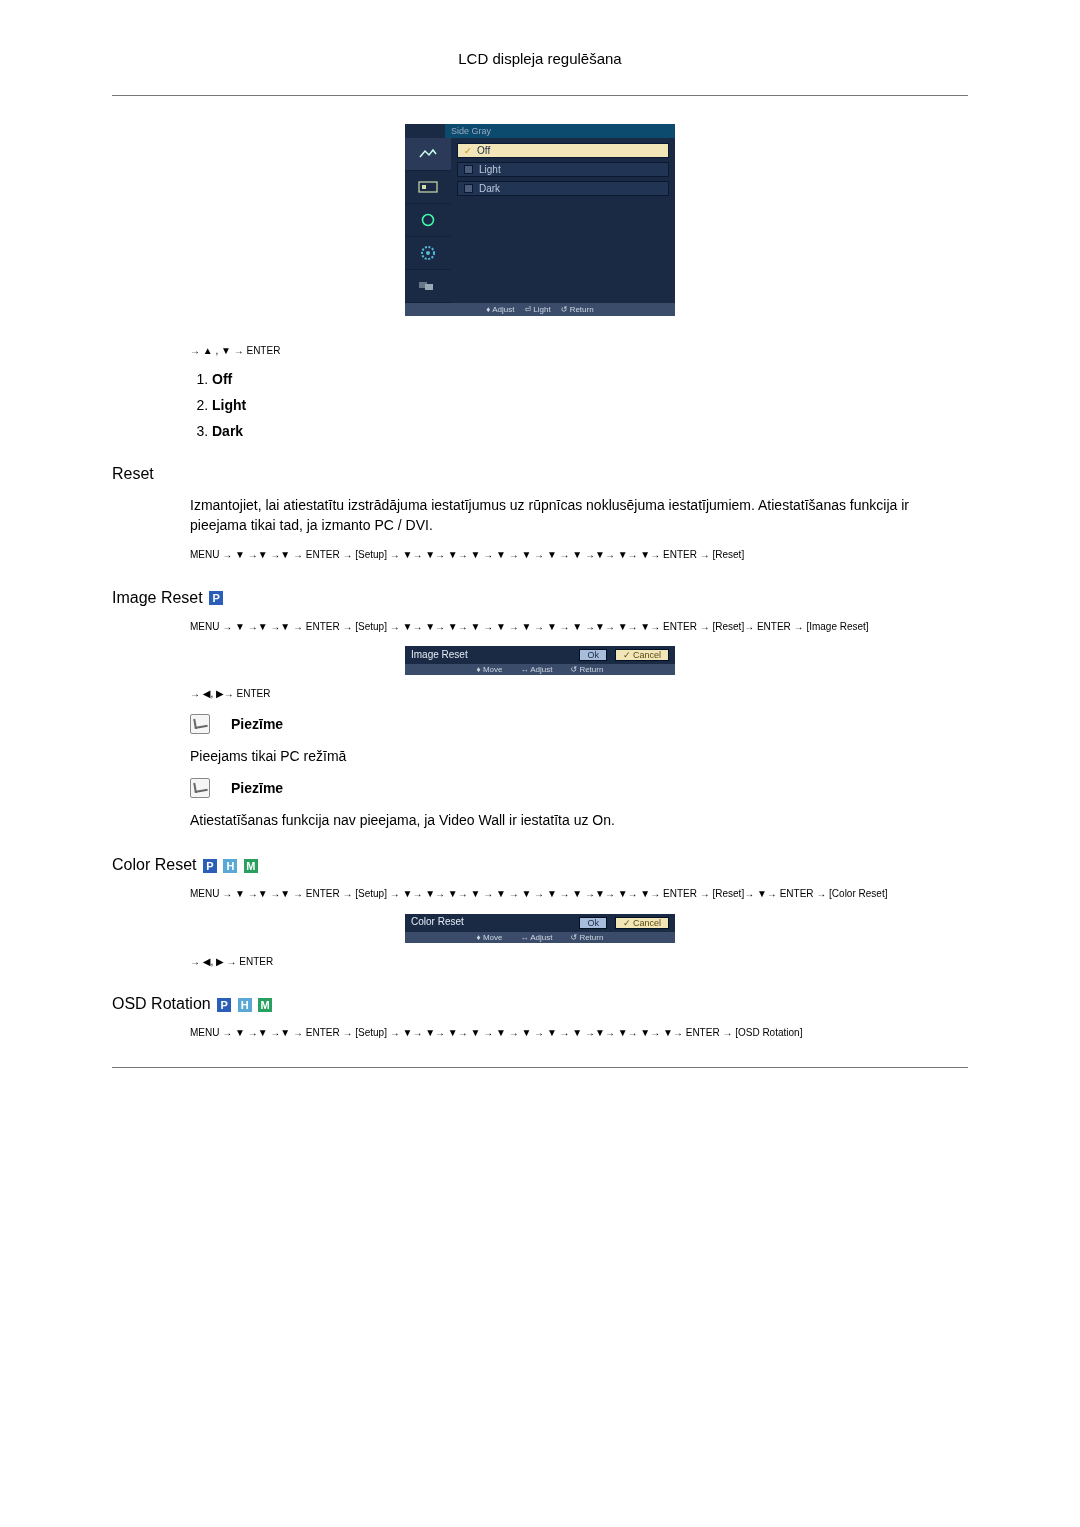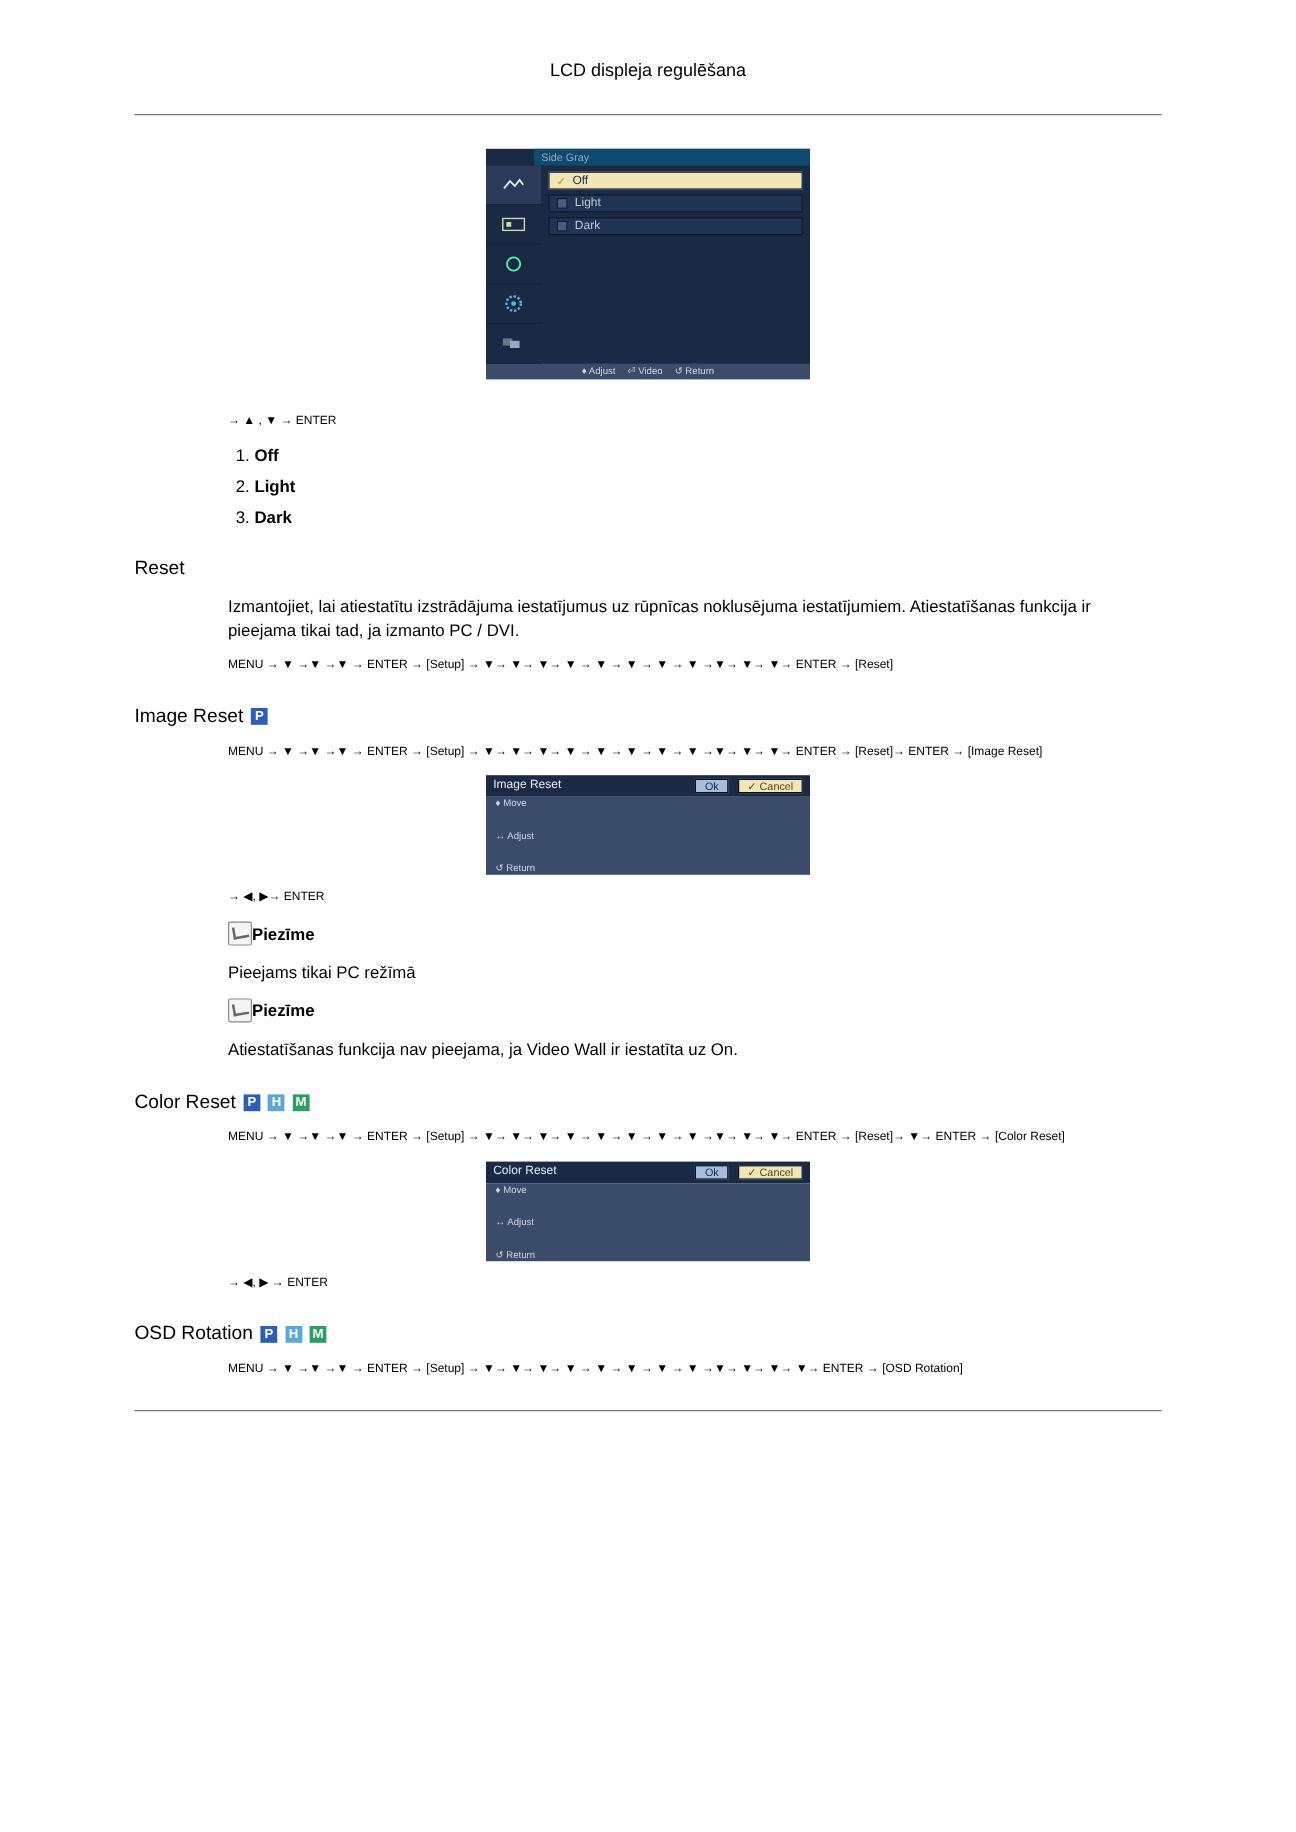--- a/index.html
+++ b/index.html
@@ -37,21 +37,21 @@
     margin: 12px 0;
     line-height: 1.45;
   }
   .nav-line {
     margin: 12px 0;
     line-height: 1.55;
   }
   .note-row {
     display: flex;
     align-items: center;
-    gap: 0;
+    gap: 21px;
     margin: 6px 0;
   }
   .note-icon {
     width: 18px;
     height: 18px;
     border: 1px solid #888;
     border-radius: 2px;
     position: relative;
     background: #f5f5f5;
     flex: 0 0 auto;
@@ -190,21 +190,20 @@
     background: #f2e5b8;
     color: #5a4a10;
   }
   .osd-bar-bot {
     background: #3a4c6a;
     display: flex;
     gap: 18px;
     padding: 1px 8px;
     font-size: 8px;
     justify-content: center;
-    flex-direction: column;
   }
   .arrow { font-size: 10px; }
 
   .osd1-icons svg { display:block; }
 </style>
 </head>
 <body>
 
 <div class="page-title">LCD displeja regulēšana</div>
 <hr class="sep">
@@ -252,21 +251,21 @@
           <span>Light</span>
         </div>
       <div class="osd1-opt">
           <span class="square"></span>
           <span>Dark</span>
         </div>
     </div>
   </div>
   <div class="osd-footer">
     <span>♦ Adjust</span>
-    <span>⏎ Video</span>
+    <span>⏎ Light</span>
     <span>↺ Return</span>
   </div>
 </div>
 
 <div class="indent">
   <p class="para arrow">→ ▲ , ▼ → ENTER</p>
   <ol class="opts">
     <li><span class="bold">Off</span></li>
     <li><span class="bold">Light</span></li>
     <li><span class="bold">Dark</span></li>

